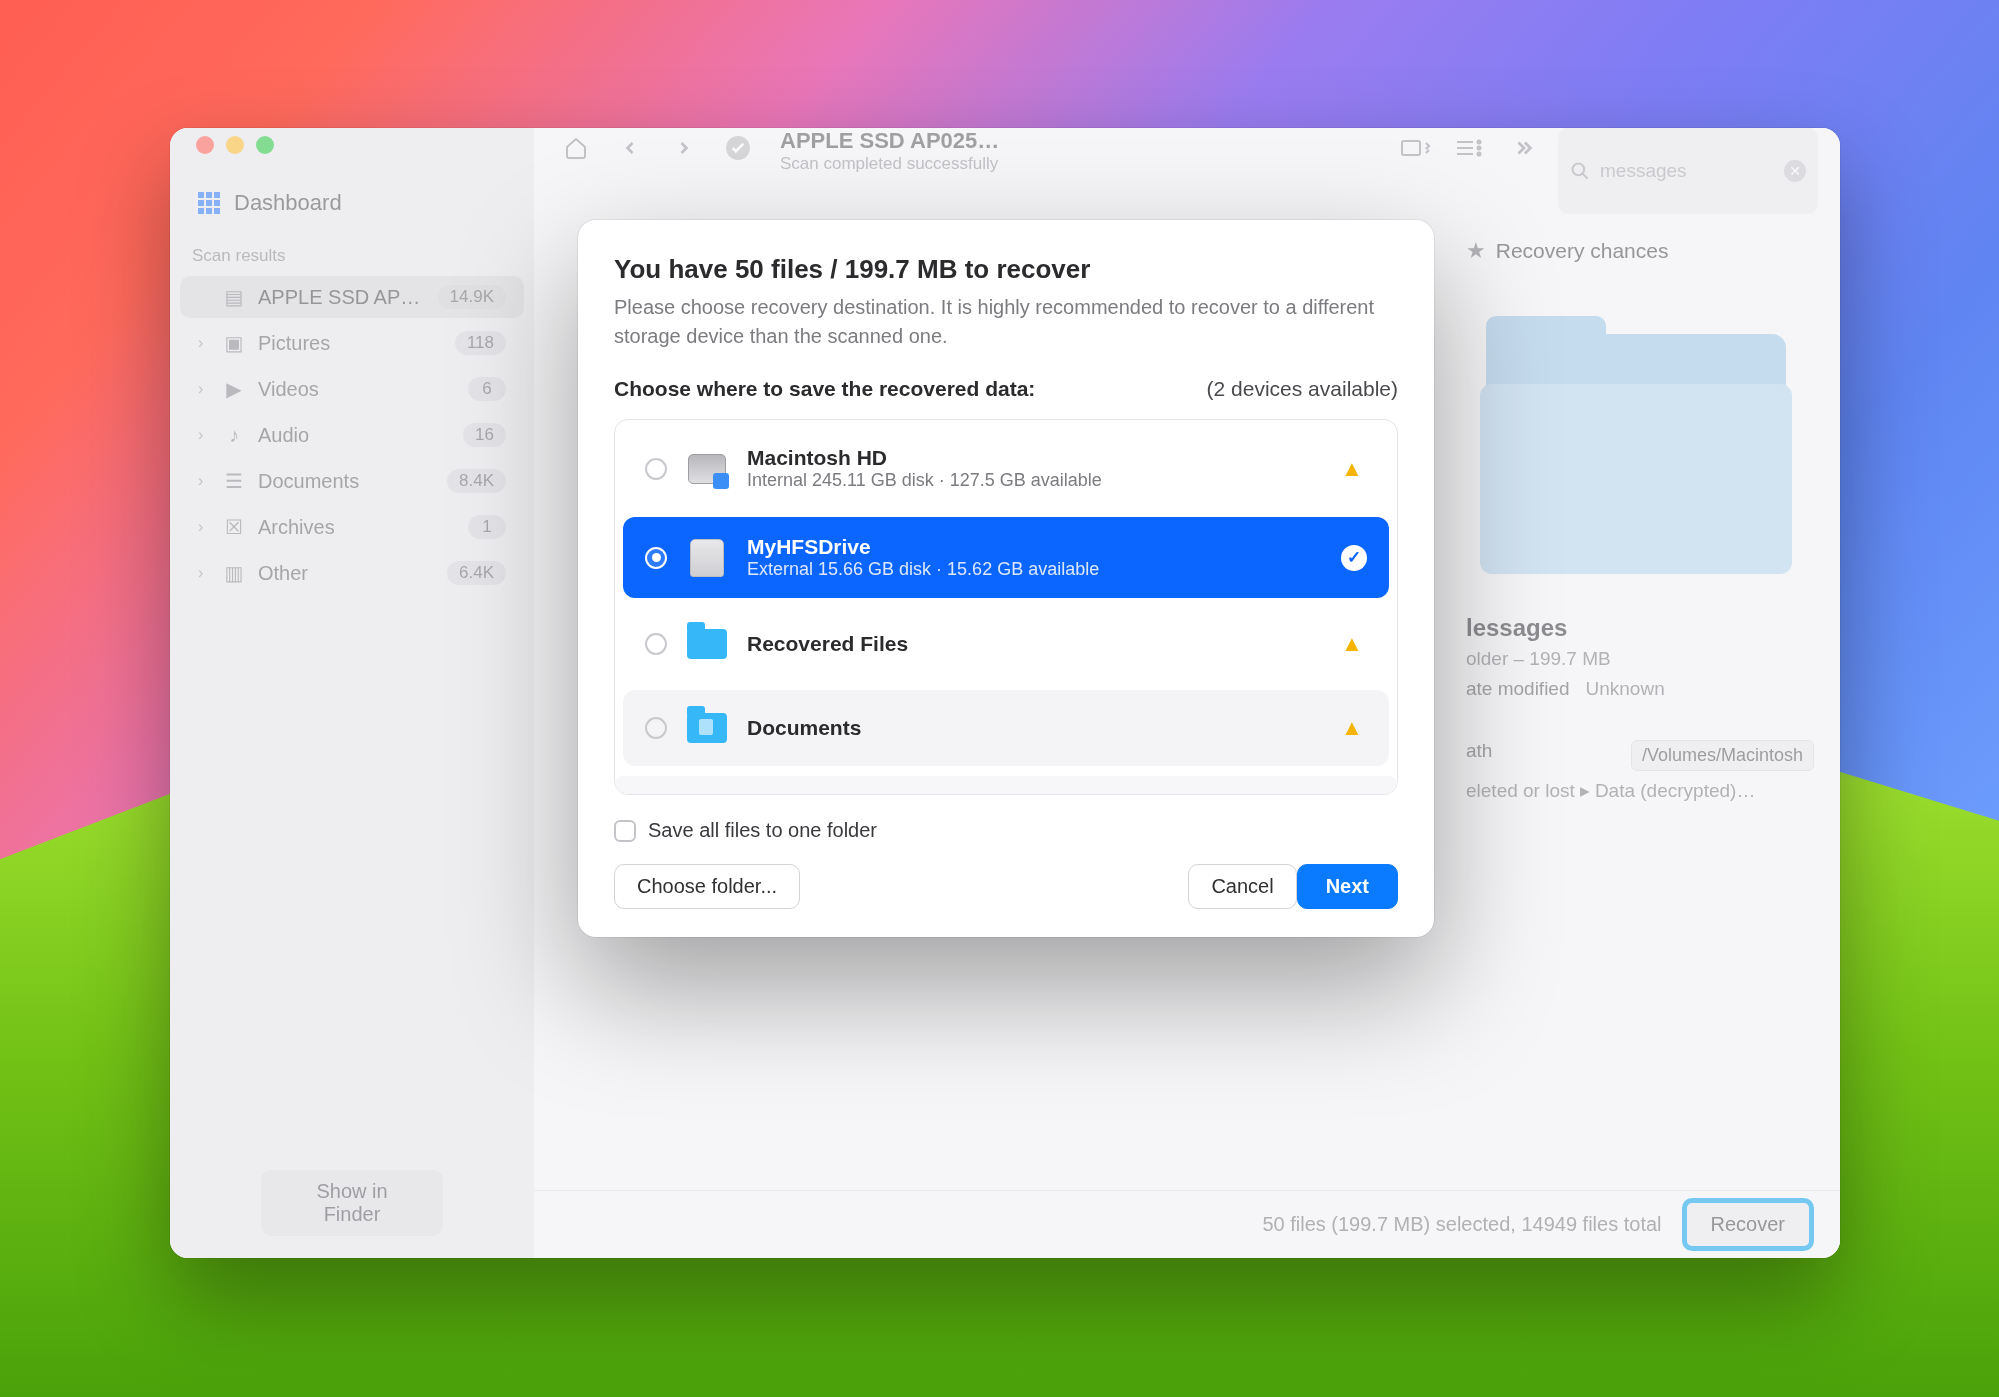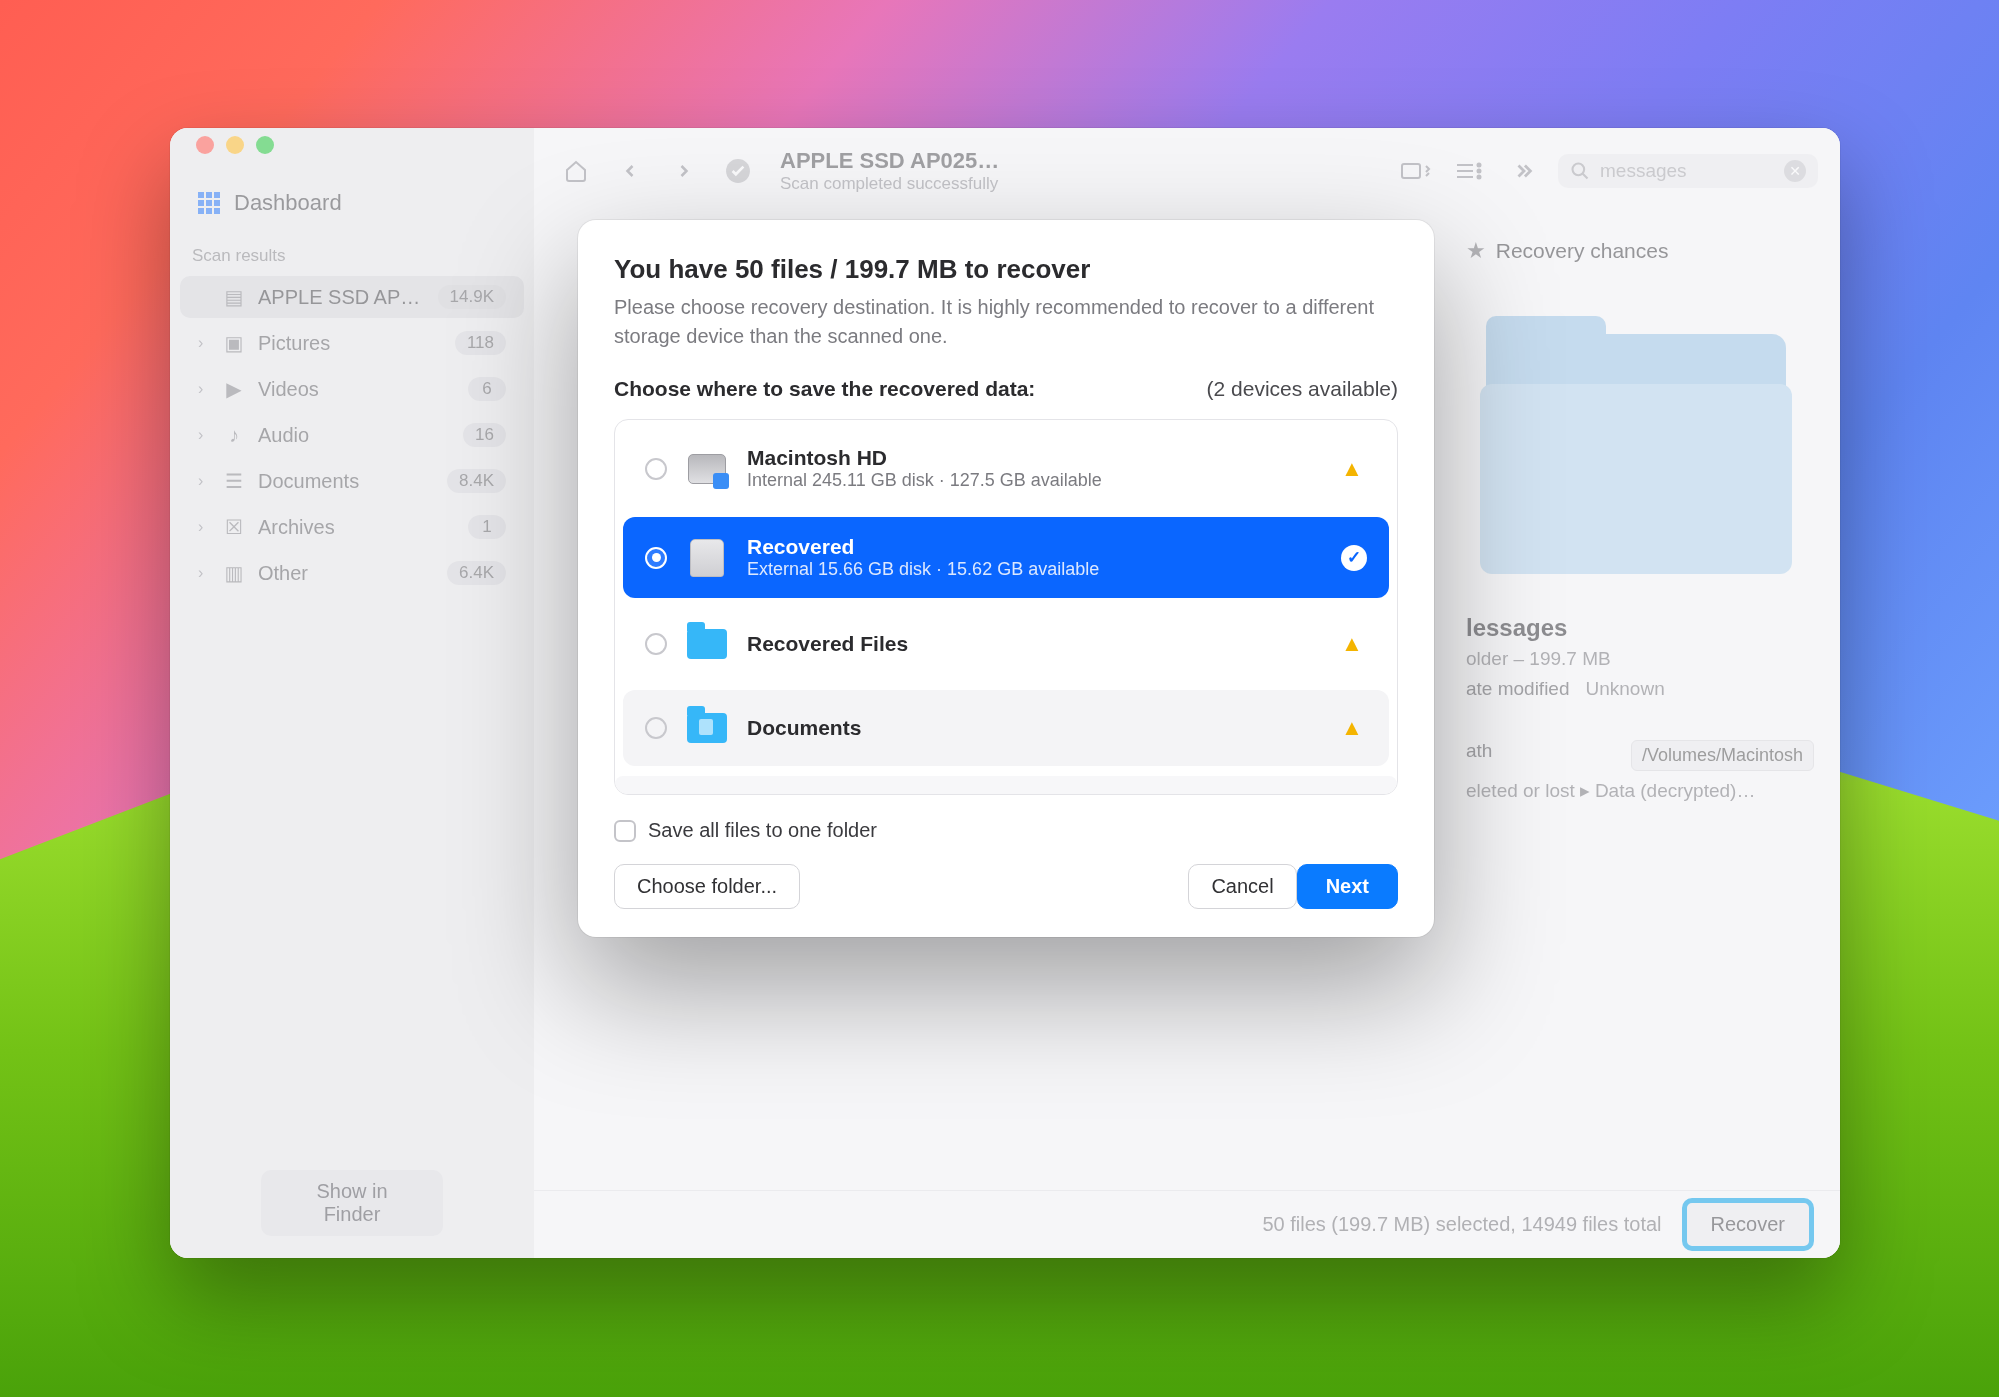--- a/index.html
+++ b/index.html
@@ -68,21 +68,21 @@
   .side-item.active .badge{ background:#cfcfd3; }
   .show-finder{
     position:absolute; bottom:22px; left:50%; transform:translateX(-50%);
     background:#dedee2; color:#595960; font-size:20px;
     padding:10px 34px; border-radius:10px; border:none;
   }
 
   
   .main { flex:1; background:#f7f7f9; display:flex; flex-direction:column; }
   .toolbar {
-    height:86px; display:flex; align-items:center; gap:14px;
+    height:86px; display:flex; gap:14px;
     padding: 0 22px; color:#8d8d92;
   }
   .tbtn{ width:40px; height:40px; border-radius:8px; display:flex;align-items:center;justify-content:center;}
   .toolbar .titleblock{ flex:0 0 auto; min-width:280px; margin-left:8px;}
   .toolbar .title{ font-size:22px; font-weight:700; color:#5c5c60;}
   .toolbar .subtitle{ font-size:17px; color:#9a9aa0;}
   .toolbar .spacer{flex:1}
   .search-field{
     display:flex; align-items:center; gap:10px;
     background:#ececef; border-radius:10px; padding:6px 12px;
@@ -396,21 +396,21 @@
       </span>
       <span class="trail warn-tri">▲</span>
     </div>
 
     <div class="dest sel">
       <span class="radio"></span>
       <span class="icon">
           <span class="ext-icon"></span>
         </span>
       <span class="txt">
-        <div class="name">Recovered</div>
+        <div class="name">MyHFSDrive</div>
         <div class="meta">External 15.66 GB disk · 15.62 GB available</div>
       </span>
       <span class="trail check">✓</span>
     </div>
 
     <div class="dest">
       <span class="radio"></span>
       <span class="icon">
           <span class="folder-icon"></span>
         </span>

